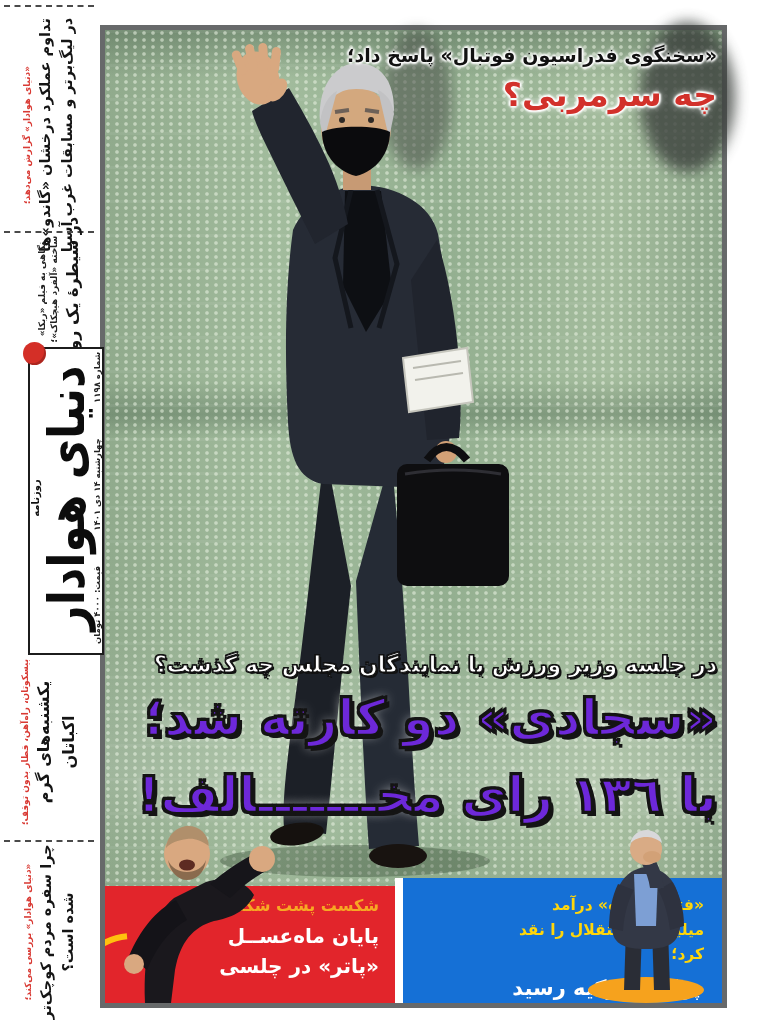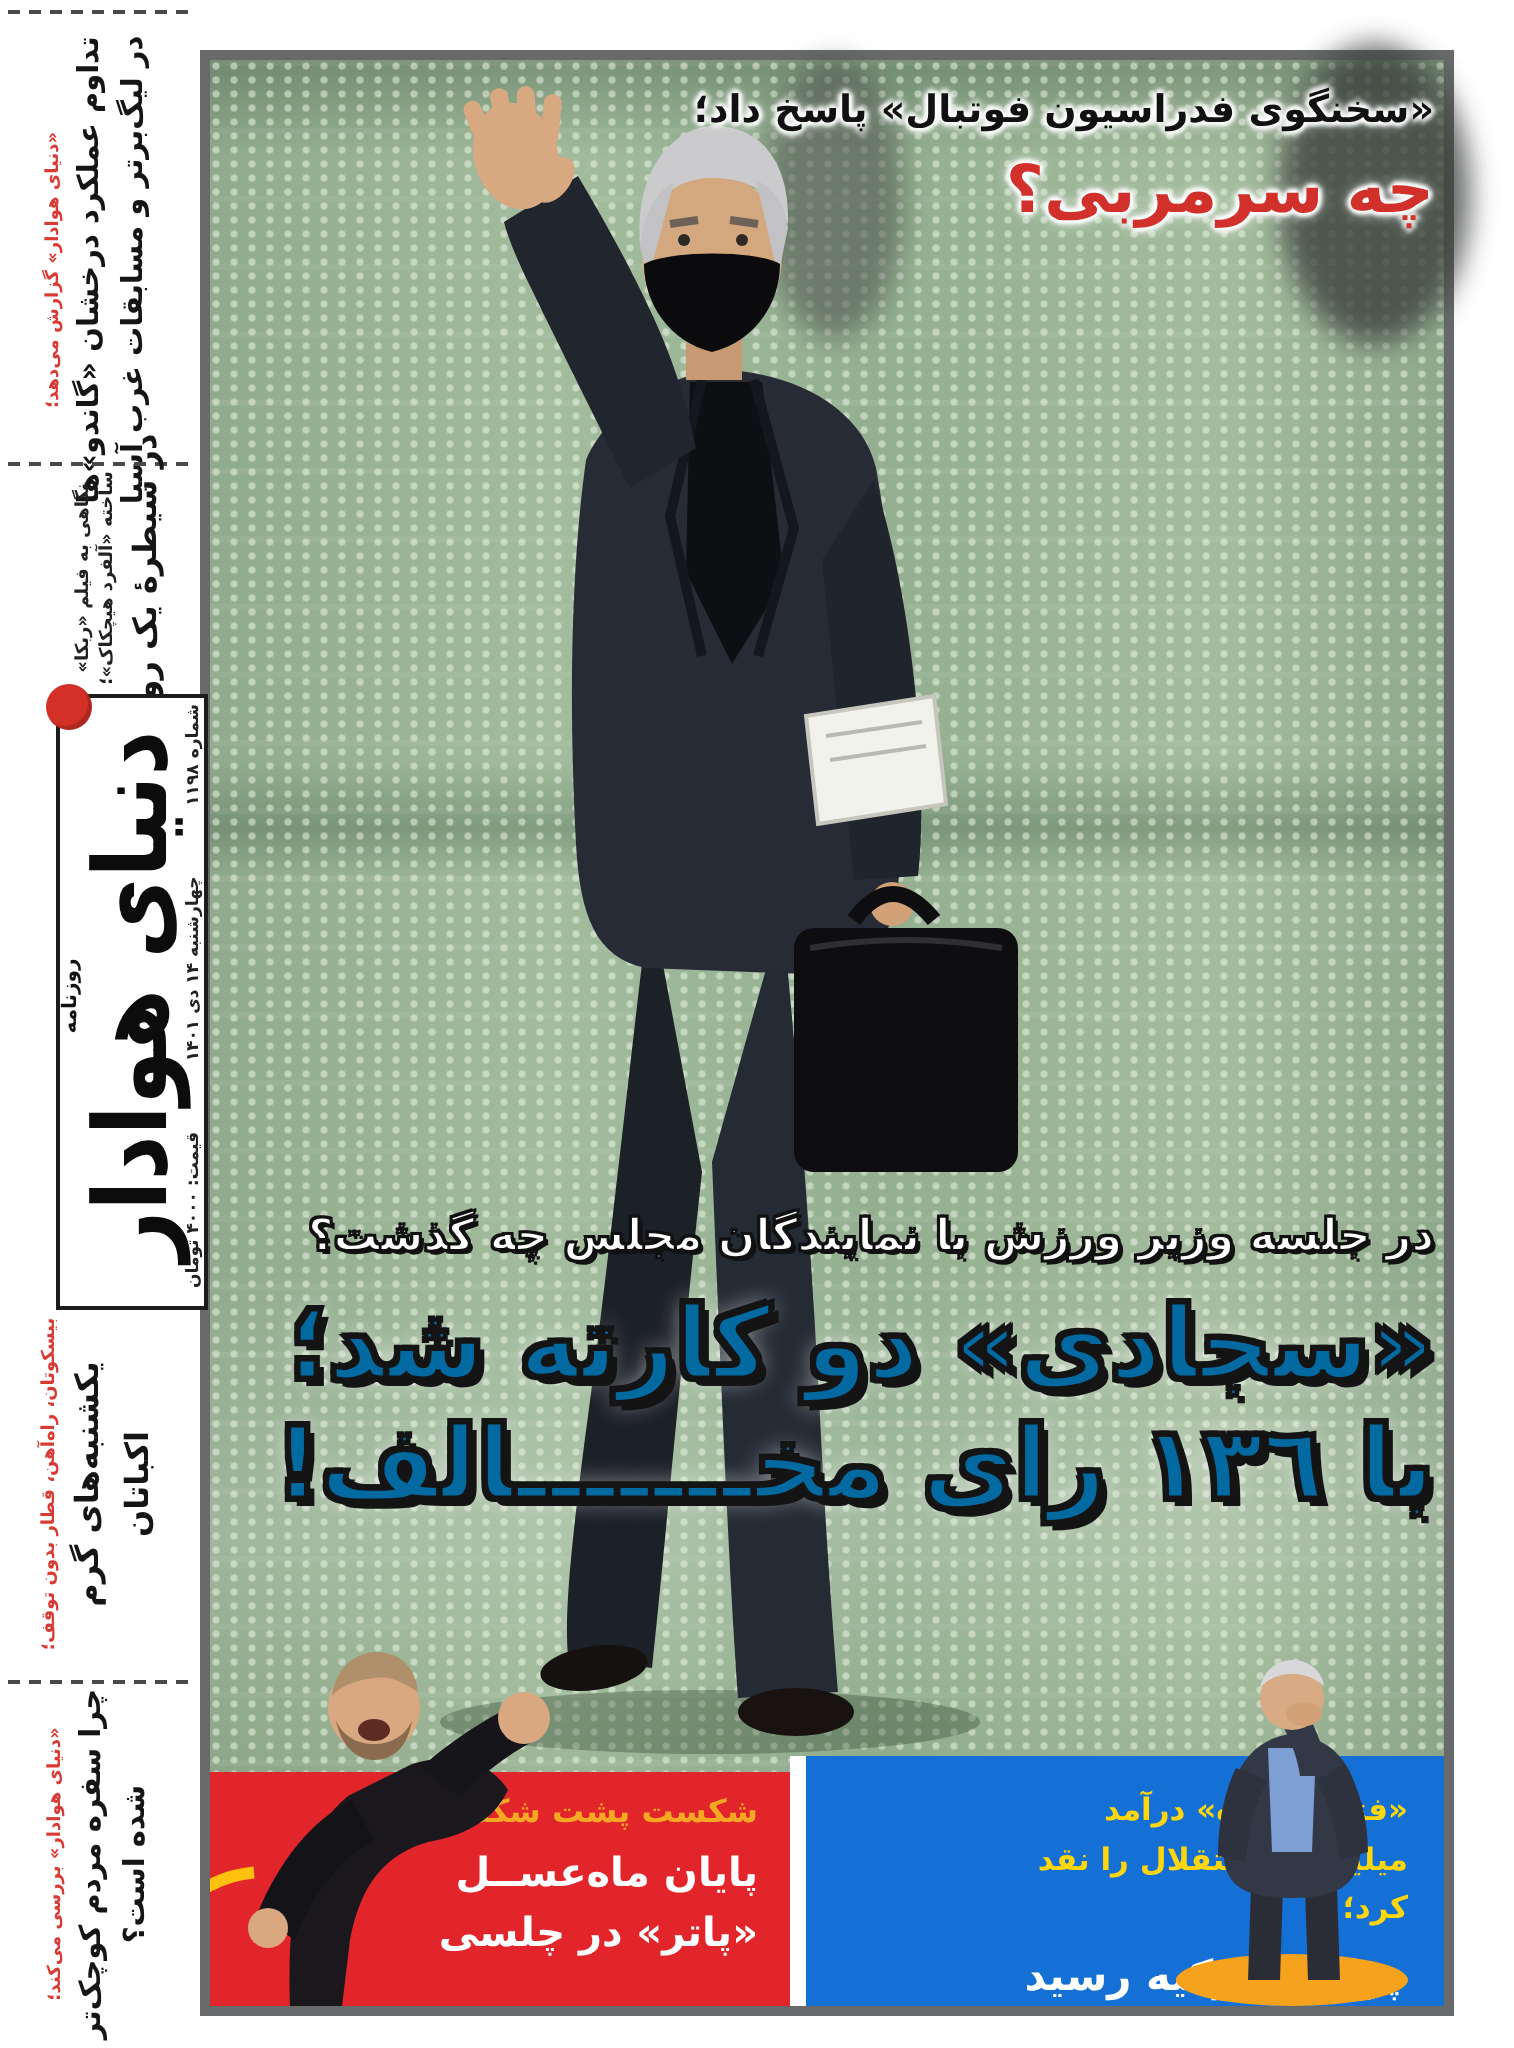--- a/index.html
+++ b/index.html
@@ -41,22 +41,22 @@
         font-size:8.5px;color:#222;font-weight:700;}
   .logo-badge{left:23px;top:342px;width:23px;height:23px;border-radius:50%;
         background:#d42f27;z-index:4;box-shadow:inset -2px -2px 0 rgba(0,0,0,.18);}
   
   .rtl{direction:rtl;}
   .kicker-black-halo{color:#111;font-weight:700;
       text-shadow:-2px 0 2px #fff,2px 0 2px #fff,0 -2px 2px #fff,0 2px 2px #fff,0 0 7px #fff;}
   .headline-red{color:#d2312b;font-weight:900;line-height:1.25;
       text-shadow:-2px 0 2px #fff,2px 0 2px #fff,0 -2px 2px #fff,0 2px 2px #fff,0 0 8px #fff;}
   .kicker-white{color:#fff;font-weight:800;-webkit-text-stroke:1.1px #111;
-      text-shadow:2px 2px 0 #111,-1px -1px 0 #111,1px -1px 0 #111,-1px 1px 0 #111;}
-  .headline-yellow{color:#0369a1;font-weight:900;-webkit-text-stroke:2.4px #141414;
+      text-shadow:2px 2px 0 #111,-1px -1px 0 #111,1px -1px 0 #111,-1px 1px 0 #111;margin-top:46px;}
+  .headline-yellow{color:#6d28d9;font-weight:900;-webkit-text-stroke:2.4px #141414;
       text-shadow:4px 4px 0 #141414,-2px -2px 0 #141414,2px -2px 0 #141414,-2px 2px 0 #141414,0 0 12px rgba(255,255,255,.75);
       line-height:1.1;}
   
   .box-red{left:105px;top:886px;width:290px;height:117px;background:#e2252b;z-index:2;
       overflow:hidden;direction:rtl;text-align:right;padding:10px 16px 0 0;box-sizing:border-box;}
   .box-red .bk{color:#f7a823;font-weight:800;font-size:16px;margin-bottom:6px;}
   .box-red .bl{color:#fff;font-weight:800;font-size:20px;line-height:1.5;padding-left:36px;}
   .arc{position:absolute;left:-34px;bottom:-52px;width:110px;height:110px;border-radius:50%;
       border:6px solid #ffc10e;border-top-color:transparent;border-right-color:transparent;
       transform:rotate(40deg);}
@@ -123,21 +123,21 @@
   </svg>
 
   <div class="abs rtl" style="right:40px;top:44px;z-index:3;text-align:right;">
     <div class="kicker-black-halo" style="font-size:19px;margin-bottom:8px;">«سخنگوی فدراسیون فوتبال» پاسخ داد؛</div>
     <div class="headline-red" style="font-size:33px;margin-left:14px;">چه سرمربی؟</div>
   </div>
 
   <div class="abs rtl" style="right:40px;top:606px;width:600px;z-index:3;text-align:right;">
     <div class="kicker-white" style="font-size:22px;margin-bottom:14px;">در جلسه وزیر ورزش با نمایندگان مجلس چه گذشت؟</div>
     <div class="headline-yellow" style="font-size:50px;">«سجادی» دو کارته شد؛</div>
-    <div class="headline-yellow" style="font-size:50px;margin-top:5px;">با ۱۳٦ رای مخـــــــالف!</div>
+    <div class="headline-yellow" style="font-size:50px;margin-top:22px;">با ۱۳٦ رای مخـــــــالف!</div>
   </div>
 
   <div class="abs box-red">
     <div class="bk">شکست پشت شکست؛</div>
     <div class="bl">پایان ماه‌عســل</div>
     <div class="bl">«پاتر» در چلسی</div>
     <div class="arc"></div>
   </div>
   <div class="abs box-gap"></div>
 

